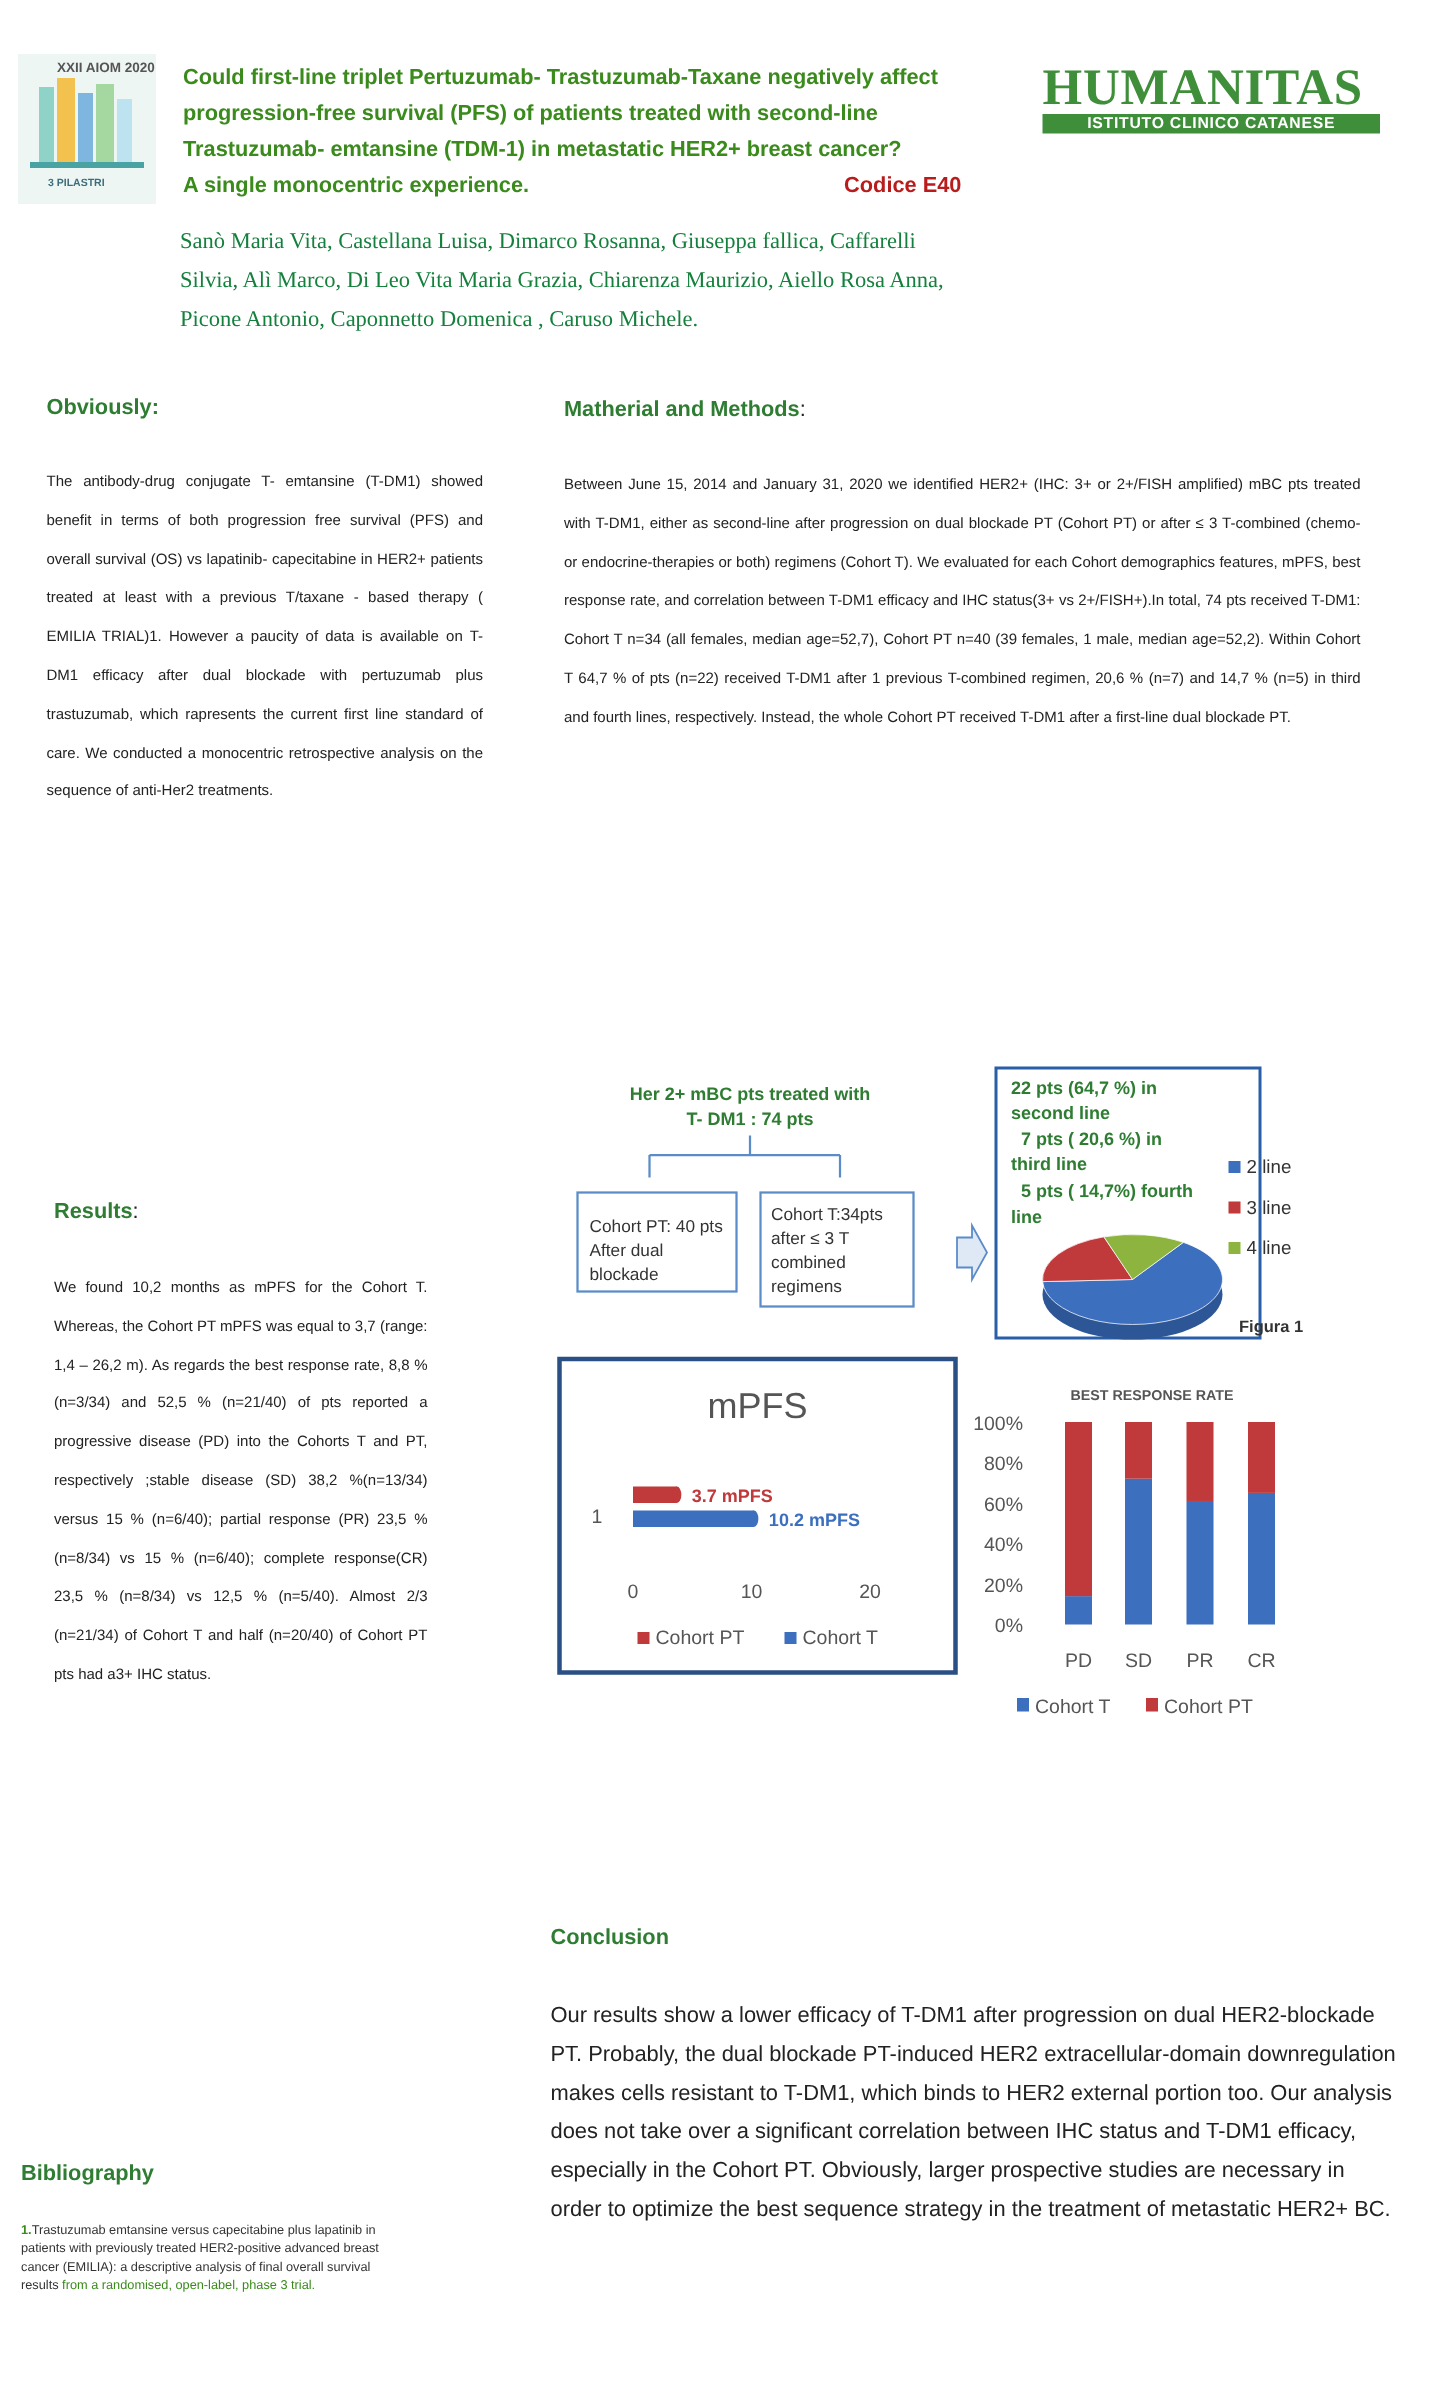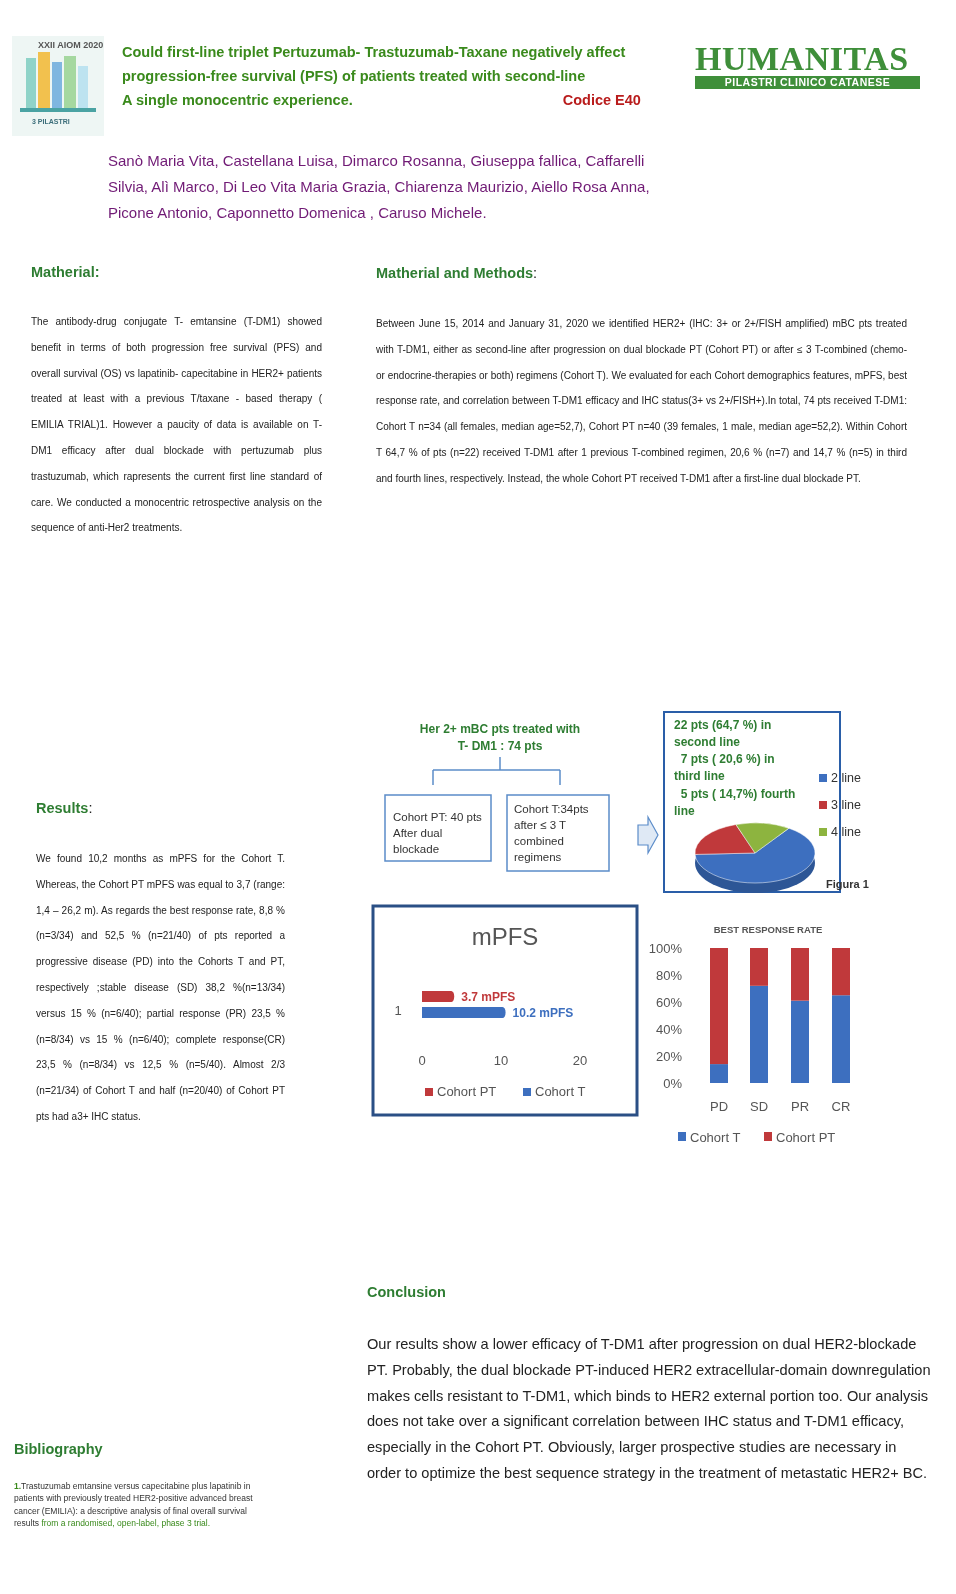--- a/index.html
+++ b/index.html
@@ -1,20 +1,20 @@
 <!DOCTYPE html>
 <html><head>
 <meta charset="utf-8">
 <style>
   html, body { margin:0; padding:0; background:#fff; }
   body { width:956px; height:1594px; position:relative; overflow:hidden; font-family:"Liberation Sans", sans-serif; color:#222; }
   .abs { position:absolute; }
   .title { left:122px; top:40px; width:560px; font-weight:bold; font-size:14.5px; line-height:24px; color:#3a8a1c; }
   .title .code { color:#b91c1c; margin-left:210px; }
-  .authors { left:108px; top:148px; width:590px; font-size:15px; line-height:26px; color:#701a75; }
+  .authors { left:120px; top:148px; width:590px; font-size:15px; line-height:26px; color:#15803d;font-family:Liberation Serif, serif; }
   .section-h { font-weight:bold; font-size:14.5px; color:#2e7d32; }
   .section-h .colon { color:#222; font-weight:normal; }
   .body-text { font-size:10px; line-height:25.8px; color:#222; text-align:justify; }
   .logo-left { left:12px; top:36px; width:92px; height:100px; }
   .logo-right { left:695px; top:42px; width:225px; height:50px; }
   .logo-right .word { font-family:"Liberation Serif", serif; font-weight:bold; font-size:34px; color:#3f8f3a; letter-spacing:0.5px; line-height:34px; }
   .logo-right .bar { background:#3f8f3a; color:#fff; font-size:10.5px; font-weight:bold; text-align:center; height:13px; line-height:13px; letter-spacing:0.5px; }
   .bib-text { left:14px; top:1480px; width:250px; font-size:8.5px; line-height:12.3px; color:#333; }
   .bib-text .g { color:#3a8a1c; }
   .bib-text .n { color:#3a8a1c; font-weight:bold; }
@@ -33,35 +33,36 @@
     <rect x="52" y="20" width="12" height="54" fill="#a5d8a0"></rect>
     <rect x="66" y="30" width="10" height="42" fill="#bde3f0"></rect>
     <rect x="8" y="72" width="76" height="4" fill="#4aa3a3"></rect>
     <text x="20" y="88" font-size="7" font-weight="bold" fill="#3c6e7a">3 PILASTRI</text>
   </svg>
 </div>
 
 <div class="abs title">
   <div>Could first-line triplet Pertuzumab- Trastuzumab-Taxane negatively affect</div>
   <div>progression-free survival (PFS) of patients treated with second-line</div>
+  <div>Trastuzumab- emtansine (TDM-1) in metastatic HER2+ breast cancer?</div>
   <div><span>A single monocentric experience.</span><span class="code">Codice E40</span></div>
 </div>
 
 <div class="abs logo-right">
   <div class="word">HUMANITAS</div>
-  <div class="bar">PILASTRI CLINICO CATANESE</div>
+  <div class="bar">ISTITUTO CLINICO CATANESE</div>
 </div>
 
 <div class="abs authors">
   <div>Sanò Maria Vita, Castellana Luisa, Dimarco Rosanna, Giuseppa fallica, Caffarelli</div>
   <div>Silvia, Alì Marco, Di Leo Vita Maria Grazia, Chiarenza Maurizio, Aiello Rosa Anna,</div>
   <div>Picone Antonio, Caponnetto Domenica , Caruso Michele.</div>
 </div>
 
-<div class="abs section-h" style="left:31px; top:264px;">Matherial:</div>
+<div class="abs section-h" style="left:31px; top:264px;">Obviously:</div>
 <div class="abs body-text" style="left:31px; top:309px; width:291px;">The antibody-drug conjugate T- emtansine (T-DM1) showed benefit in terms of both progression free survival (PFS) and overall survival (OS) vs lapatinib- capecitabine in HER2+ patients treated at least with a previous T/taxane - based therapy ( EMILIA TRIAL)1. However a paucity of data is available on T-DM1 efficacy after dual blockade with pertuzumab plus trastuzumab, which rapresents the current first line standard of care. We conducted a monocentric retrospective analysis on the sequence of anti-Her2 treatments.</div>
 
 <div class="abs section-h" style="left:376px; top:265px;"><span>Matherial and Methods</span><span class="colon">:</span></div>
 <div class="abs body-text" style="left:376px; top:311px; width:531px;">Between June 15, 2014 and January 31, 2020 we identified HER2+ (IHC: 3+ or 2+/FISH amplified) mBC pts treated with T-DM1, either as second-line after progression on dual blockade PT (Cohort PT) or after ≤ 3 T-combined (chemo- or endocrine-therapies or both) regimens (Cohort T). We evaluated for each Cohort demographics features, mPFS, best response rate, and correlation between T-DM1 efficacy and IHC status(3+ vs 2+/FISH+).In total, 74 pts received T-DM1: Cohort T n=34 (all females, median age=52,7), Cohort PT n=40 (39 females, 1 male, median age=52,2). Within Cohort T 64,7 % of pts (n=22) received T-DM1 after 1 previous T-combined regimen, 20,6 % (n=7) and 14,7 % (n=5) in third and fourth lines, respectively. Instead, the whole Cohort PT received T-DM1 after a first-line dual blockade PT.</div>
 
 <div class="abs section-h" style="left:36px; top:800px;"><span>Results</span><span class="colon">:</span></div>
 <div class="abs body-text" style="left:36px; top:846px; width:249px;">We found 10,2 months as mPFS for the Cohort T. Whereas, the Cohort PT mPFS was equal to 3,7 (range: 1,4 – 26,2 m). As regards the best response rate, 8,8 % (n=3/34) and 52,5 % (n=21/40) of pts reported a progressive disease (PD) into the Cohorts T and PT, respectively ;stable disease (SD) 38,2 %(n=13/34) versus 15 % (n=6/40); partial response (PR) 23,5 % (n=8/34) vs 15 % (n=6/40); complete response(CR) 23,5 % (n=8/34) vs 12,5 % (n=5/40). Almost 2/3 (n=21/34) of Cohort T and half (n=20/40) of Cohort PT pts had a3+ IHC status.</div>
 
 <svg class="abs" style="left:370px; top:705px;" width="290" height="180">
   <text x="130" y="28" text-anchor="middle" font-size="12" font-weight="bold" fill="#2e7d32">Her 2+ mBC  pts treated with</text>

